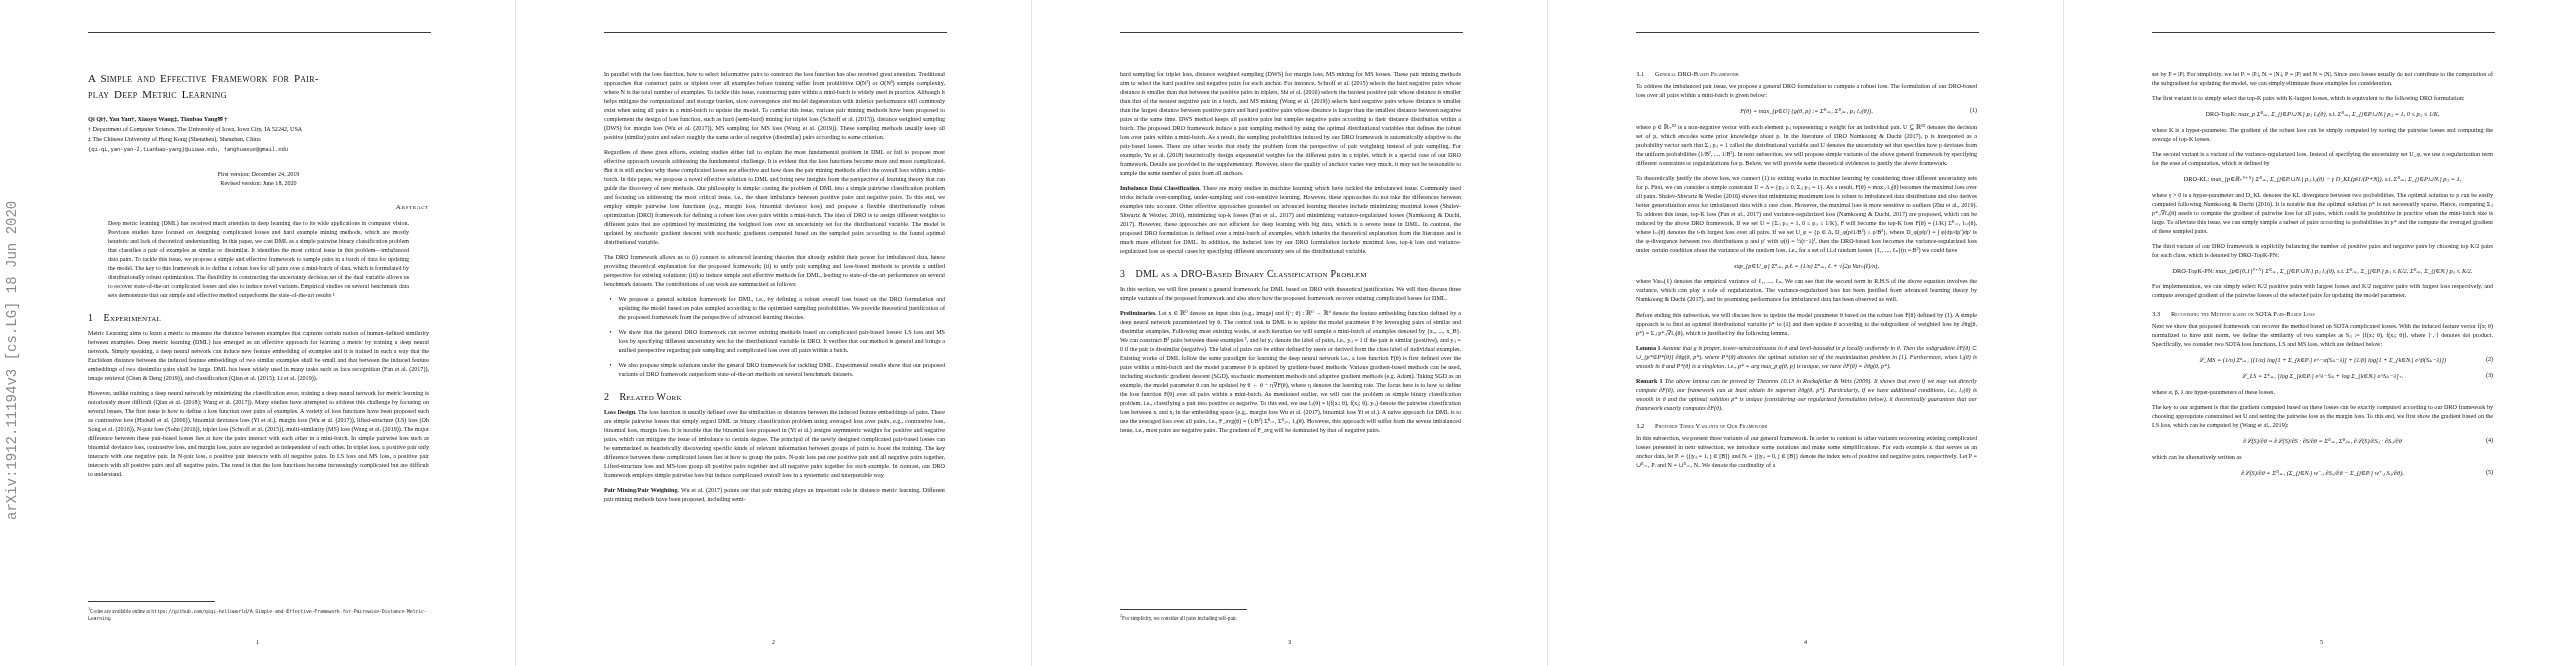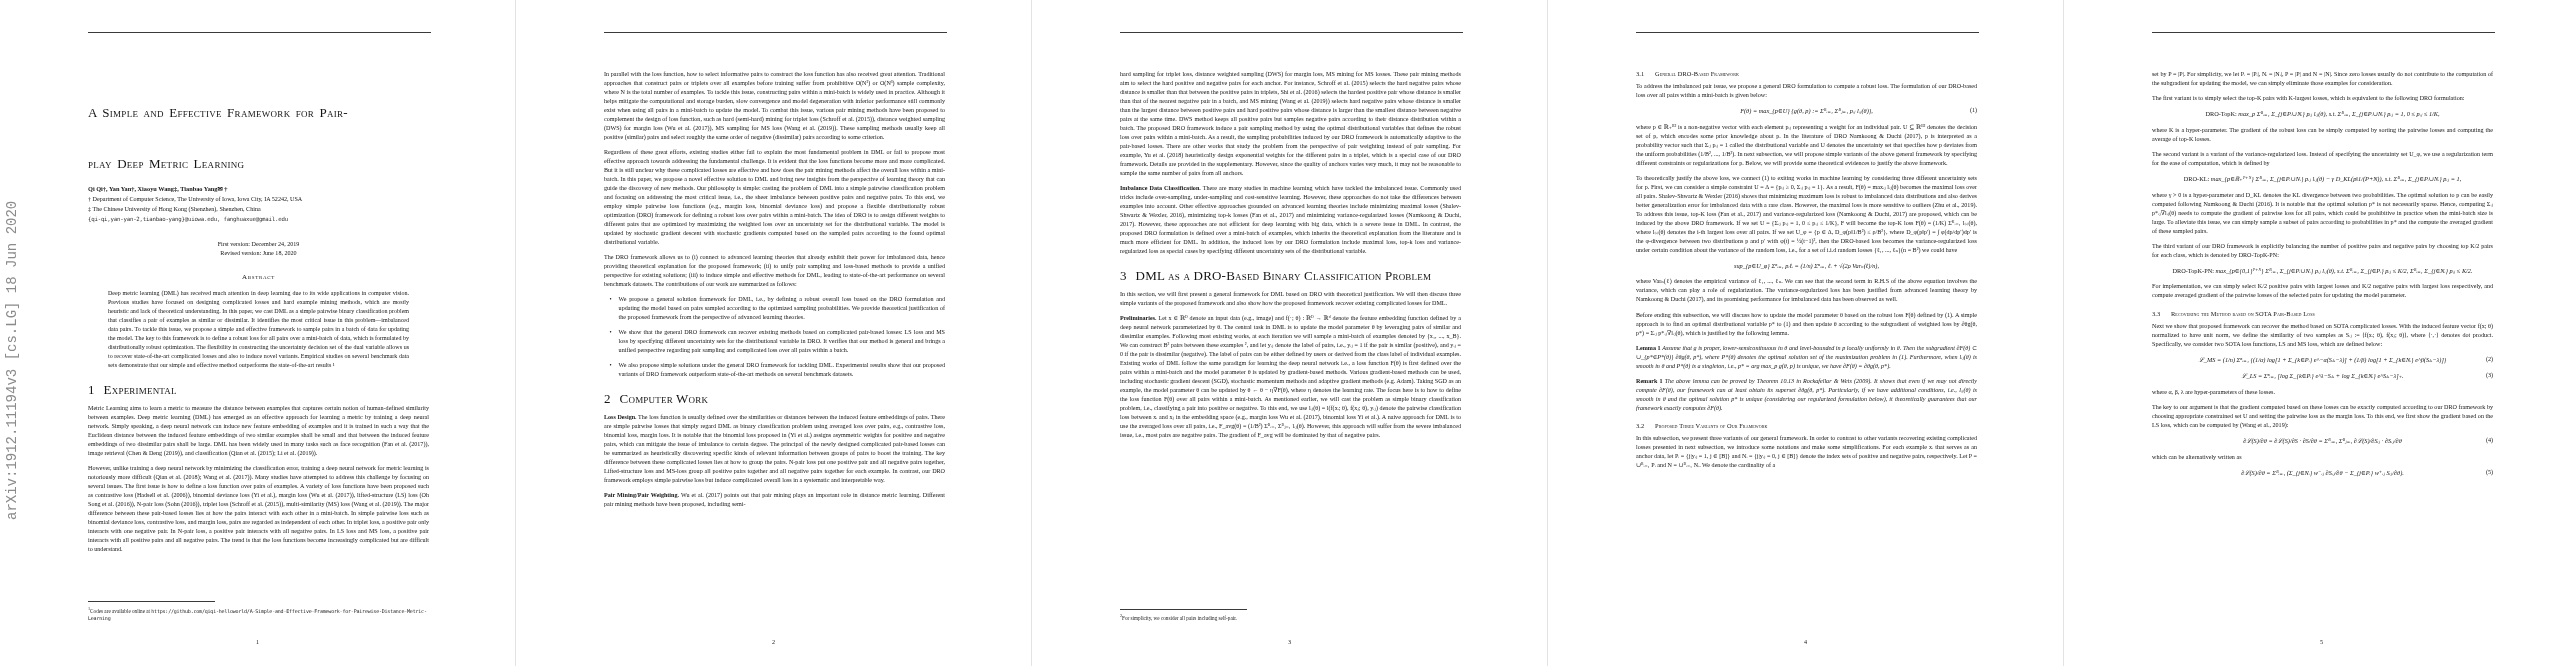--- a/index.html
+++ b/index.html
@@ -14,29 +14,29 @@
   .page-body { position:absolute; top:70px; left:88px; width:341px; }
   .page-body > :first-child { margin-top:0; }
 
   .arxiv-banner {
     position:absolute; left:4.4px; top:520px; transform:rotate(-90deg); transform-origin:0 0;
     font-family:"Liberation Mono","DejaVu Sans Mono",monospace;
     font-size:14px; color:#8b8b8b; white-space:nowrap; letter-spacing:0px;
   }
 
   .title-block { margin:2.2px 0 0 0; }
-  .title-line { font-size:13px; line-height:16px; font-variant:small-caps; letter-spacing:0.3px; word-spacing:1.7px;margin-top:35px; }
+  .title-line { font-size:11px; line-height:16px; font-variant:small-caps; letter-spacing:0.3px; word-spacing:1.7px; }
   .authors { margin-top:12.2px; font-weight:bold; font-size:6.3px; line-height:10px; }
   .affil { font-size:6.1px; line-height:10px; }
   .email { font-family:"DejaVu Sans Mono","Liberation Mono",monospace; font-size:5.7px; line-height:10px; color:#333; letter-spacing:-0.2px; }
   .versions { margin-top:15.6px; text-align:center; font-size:6.1px; line-height:9.2px; }
-  .abstract-heading { margin:14.5px 0 8.3px 0; text-align:center; font-variant:small-caps; font-size:7px; letter-spacing:0.7px; }
+  .abstract-heading { margin:14.5px 0 8.3px 0; text-align:right; font-variant:small-caps; font-size:7px; letter-spacing:0.7px; }
   .abstract { margin:0 20px 3.3px 20px; font-size:6px; line-height:9px; text-align:justify; }
 
-  .h1 { margin:11.7px 0 6.1px 0; font-variant:small-caps; font-size:13px; letter-spacing:0.2px; }
+  .h1 { margin:11.7px 0 6.1px 0; font-variant:small-caps; font-size:10px; letter-spacing:0.2px; }
   .h1 .h-num { display:inline-block; min-width:15.6px; }
   .h2 { margin:9.4px 0 5px 0; font-variant:small-caps; font-size:6.4px; letter-spacing:0.1px; }
   .h2 .h-num { display:inline-block; min-width:19px; }
 
   .para { font-size:6.1px; line-height:9px; text-align:justify; margin:0 0 6.1px 0; }
   .para .lead { font-weight:bold; }
   .para.italic { font-style:italic; }
   .para.italic .lead { font-style:normal; }
 
   .bullet { display:flex; margin:0 0 6.1px 0; padding-left:5.6px; }
@@ -98,21 +98,21 @@
           <span class="bullet-text">We propose a general solution framework for DML, i.e., by defining a robust overall loss based on the DRO formulation and updating the model based on pairs sampled according to the optimized sampling probabilities. We provide theoretical justification of the proposed framework from the perspective of advanced learning theories.</span>
         </div>
         <div class="bullet">
           <span class="bullet-marker">•</span>
           <span class="bullet-text">We show that the general DRO framework can recover existing methods based on complicated pair-based losses: LS loss and MS loss by specifying different uncertainty sets for the distributional variable in DRO. It verifies that our method is general and brings a unified perspective regarding pair sampling and complicated loss over all pairs within a batch.</span>
         </div>
         <div class="bullet">
           <span class="bullet-marker">•</span>
           <span class="bullet-text">We also propose simple solutions under the general DRO framework for tackling DML. Experimental results show that our proposed variants of DRO framework outperform state-of-the-art methods on several benchmark datasets.</span>
         </div>
-        <div class="h1"><span class="h-num">2</span><span class="h-label">Computer Work</span></div>
+        <div class="h1"><span class="h-num">2</span><span class="h-label">Related Work</span></div>
         <div class="para"><span class="lead">Loss Design.</span> <span>The loss function is usually defined over the similarities or distances between the induced feature embeddings of pairs. There are simple pairwise losses that simply regard DML as binary classification problem using averaged loss over pairs, e.g., contrastive loss, binomial loss, margin loss. It is notable that the binomial loss proposed in (Yi et al.) assigns asymmetric weights for positive and negative pairs, which can mitigate the issue of imbalance to certain degree. The principal of the newly designed complicated pair-based losses can be summarized as heuristically discovering specific kinds of relevant information between groups of pairs to boost the training. The key difference between these complicated losses lies at how to group the pairs. N-pair loss put one positive pair and all negative pairs together, Lifted-structure loss and MS-loss group all positive pairs together and all negative pairs together for each example. In contrast, our DRO framework employs simple pairwise loss but induce complicated overall loss in a systematic and interpretable way.</span></div>
         <div class="para"><span class="lead">Pair Mining/Pair Weighting.</span> <span>Wu et al. (2017) points out that pair mining plays an important role in distance metric learning. Different pair mining methods have been proposed, including semi-</span></div>
       </div>
 
     <div class="pagenum">2</div>
   </div>
   <div class="page">
     <div class="header-rule"></div>
     <div class="page-body">
         <div class="para"><span>hard sampling for triplet loss, distance weighted sampling (DWS) for margin loss, MS mining for MS losses. These pair mining methods aim to select the hard positive and negative pairs for each anchor. For instance, Schroff et al. (2015) selects the hard negative pairs whose distance is smaller than that between the positive pairs in triplets, Shi et al. (2016) selects the hardest positive pair whose distance is smaller than that of the nearest negative pair in a batch, and MS mining (Wang et al. (2019)) selects hard negative pairs whose distance is smaller than the largest distance between positive pairs and hard positive pairs whose distance is larger than the smallest distance between negative pairs at the same time. DWS method keeps all positive pairs but samples negative pairs according to their distance distribution within a batch. The proposed DRO framework induce a pair sampling method by using the optimal distributional variables that defines the robust loss over pairs within a mini-batch. As a result, the sampling probabilities induced by our DRO framework is automatically adaptive to the pair-based losses. There are other works that study the problem from the perspective of pair weighting instead of pair sampling. For example, Yu et al. (2018) heuristically design exponential weights for the different pairs in a triplet, which is a special case of our DRO framework. Details are provided in the supplementary. However, since the quality of anchors varies very much, it may not be reasonable to sample the same number of pairs from all anchors.</span></div>

